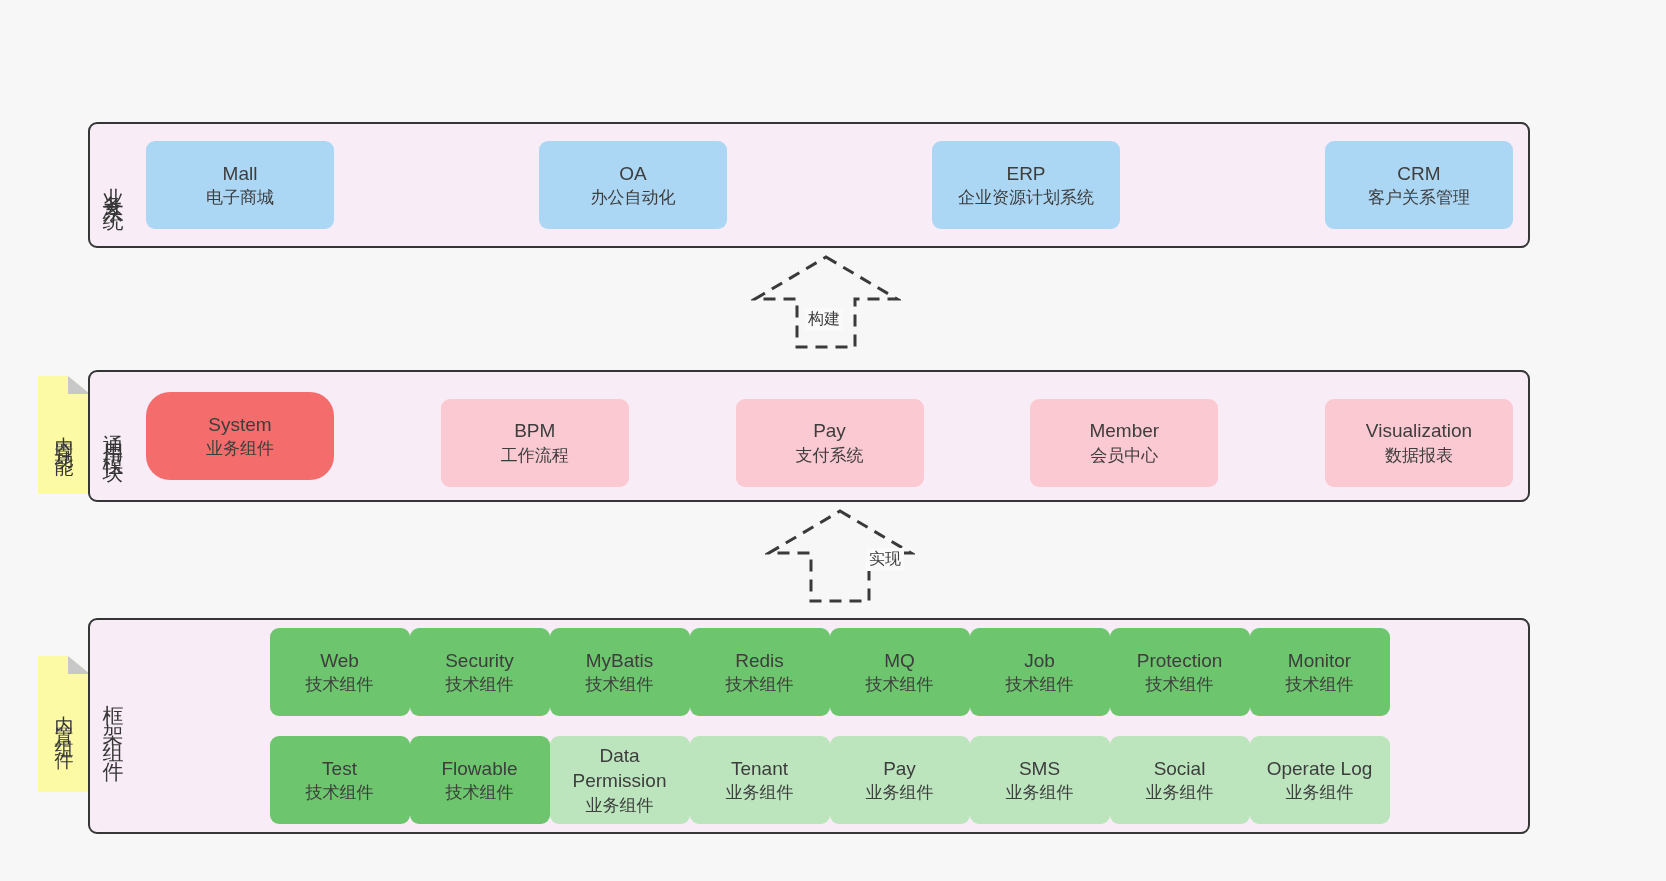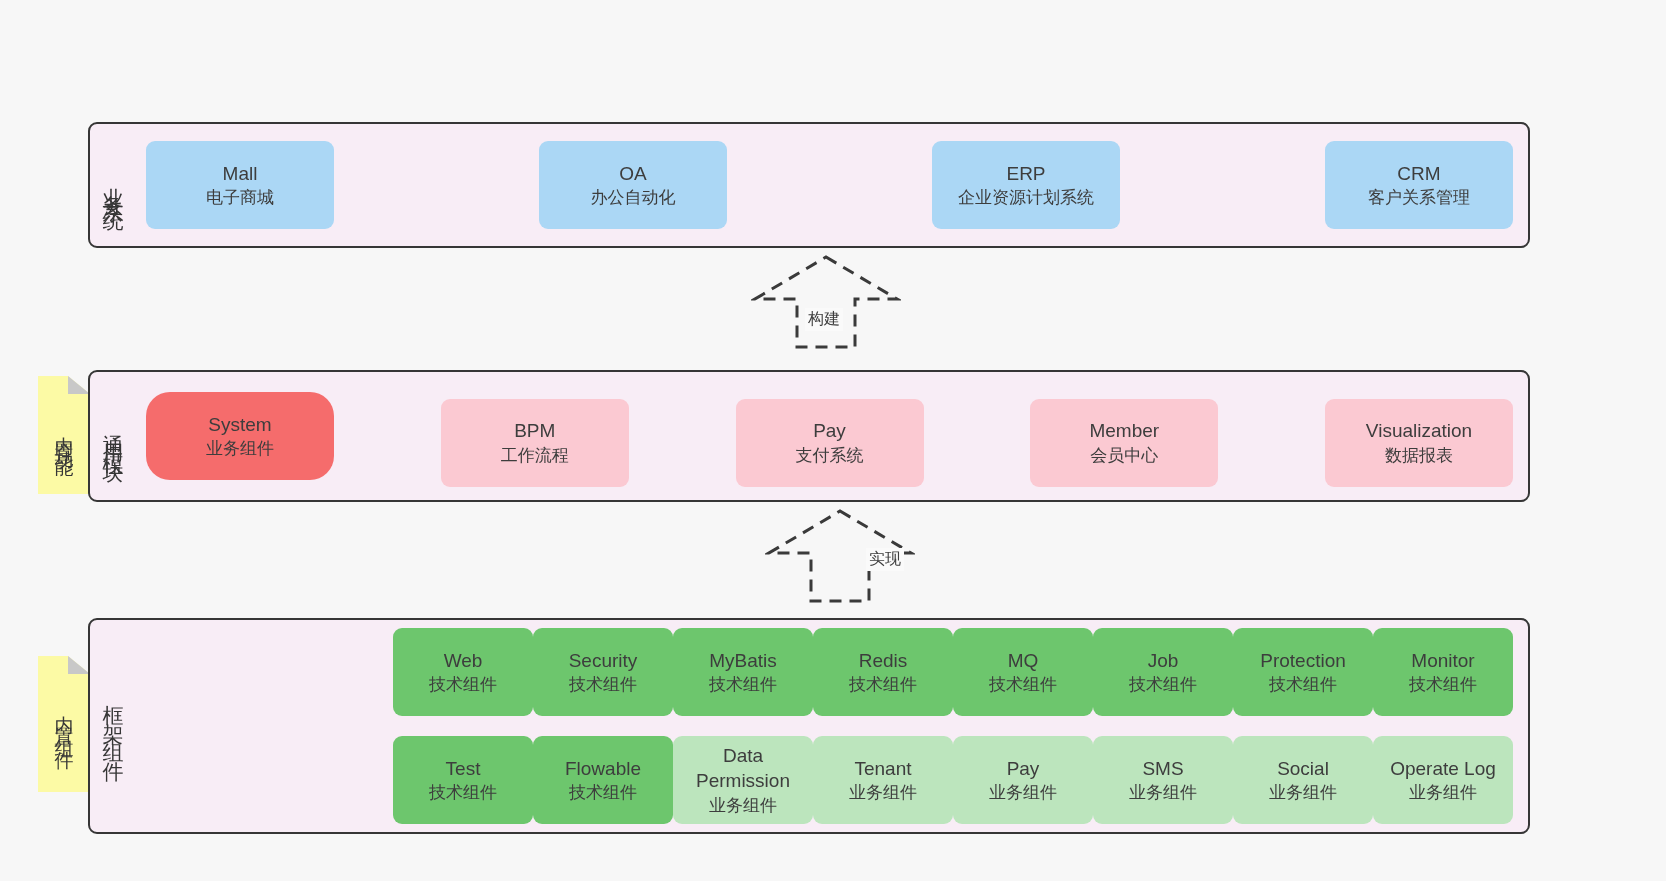--- a/index.html
+++ b/index.html
@@ -27,21 +27,21 @@
   #layer-components .vlabel { letter-spacing:19px; }
 
   .boxes {
     position:absolute; left:56px; right:15px; top:0; bottom:0;
     display:flex; align-items:center; justify-content:space-between;
   }
   .rows {
     position:absolute; left:56px; right:15px; top:0; bottom:0;
     display:flex; flex-direction:column; justify-content:center; gap:20px;
   }
-  .crow { display:flex; justify-content:flex-end; }
+  .crow { display:flex; justify-content:center; }
 
   .box {
     box-sizing:border-box; height:88px; border-radius:9px;
     display:flex; flex-direction:column; align-items:center; justify-content:center;
     text-align:center; line-height:1.36;
   }
   .w188 { width:188px; }
   .w140 { width:140px; padding:0 13px; }
   .box .en { font-size:19px; }
   .box .zh { font-size:17px; }

